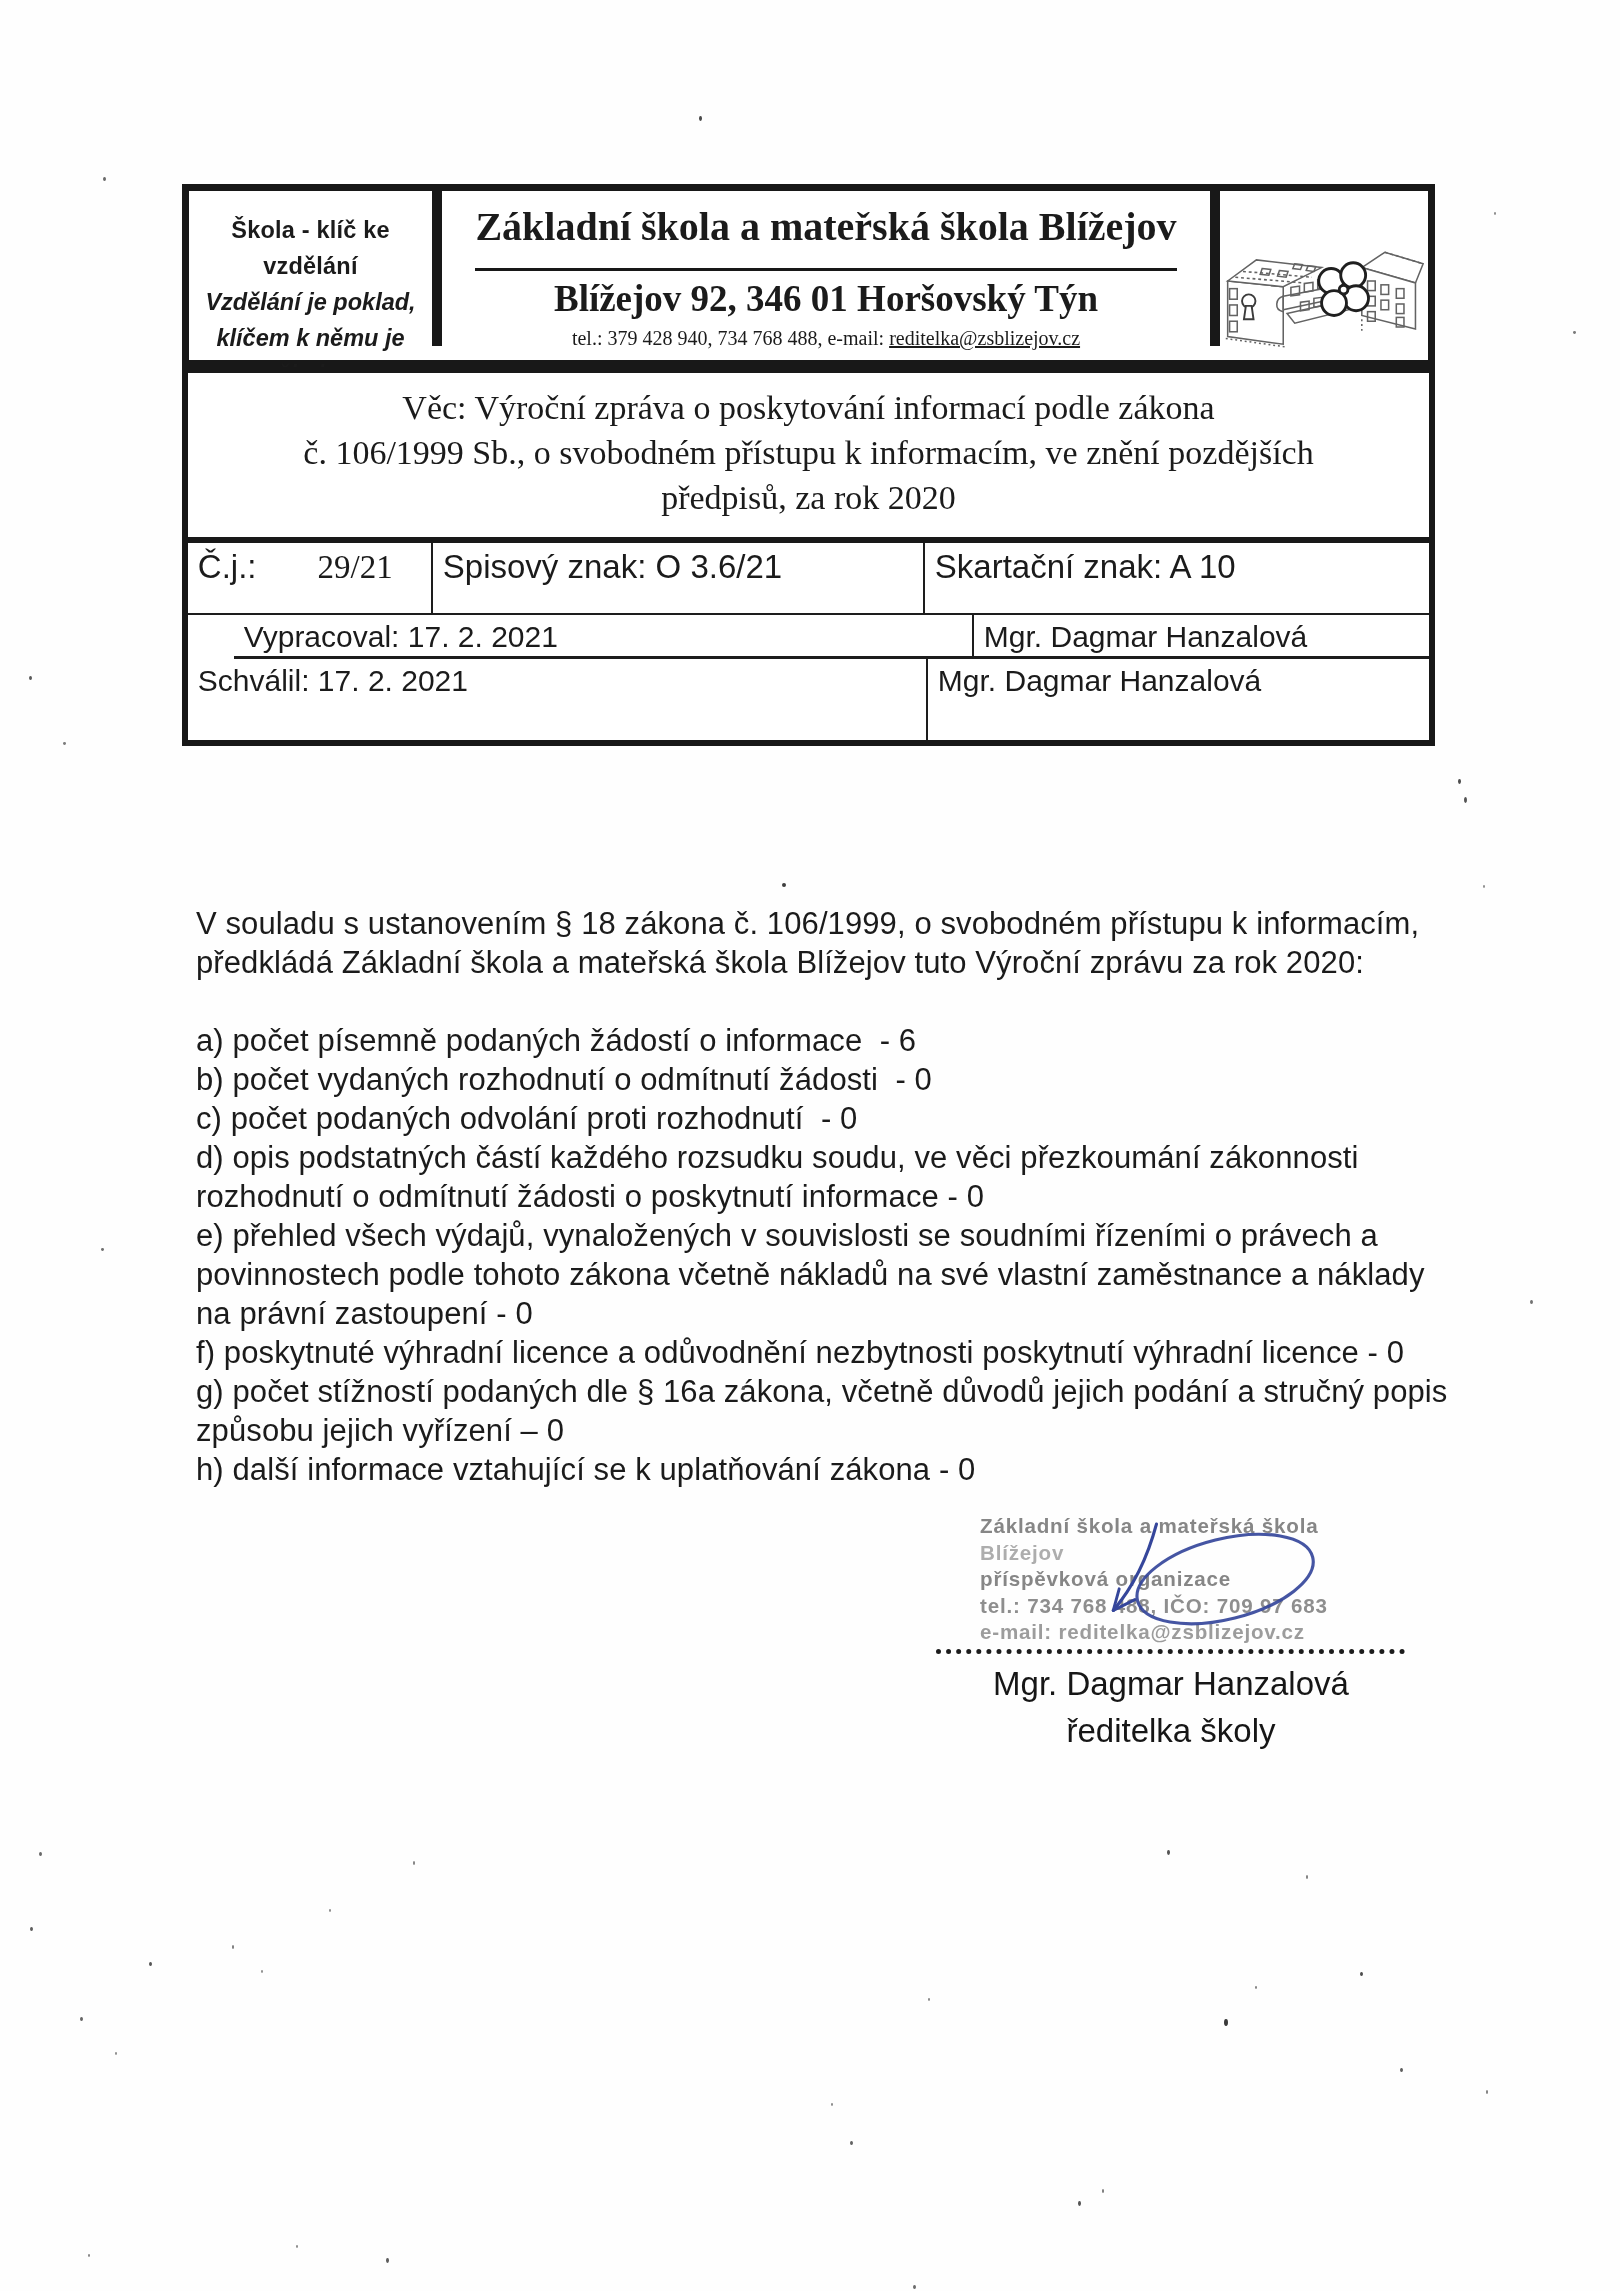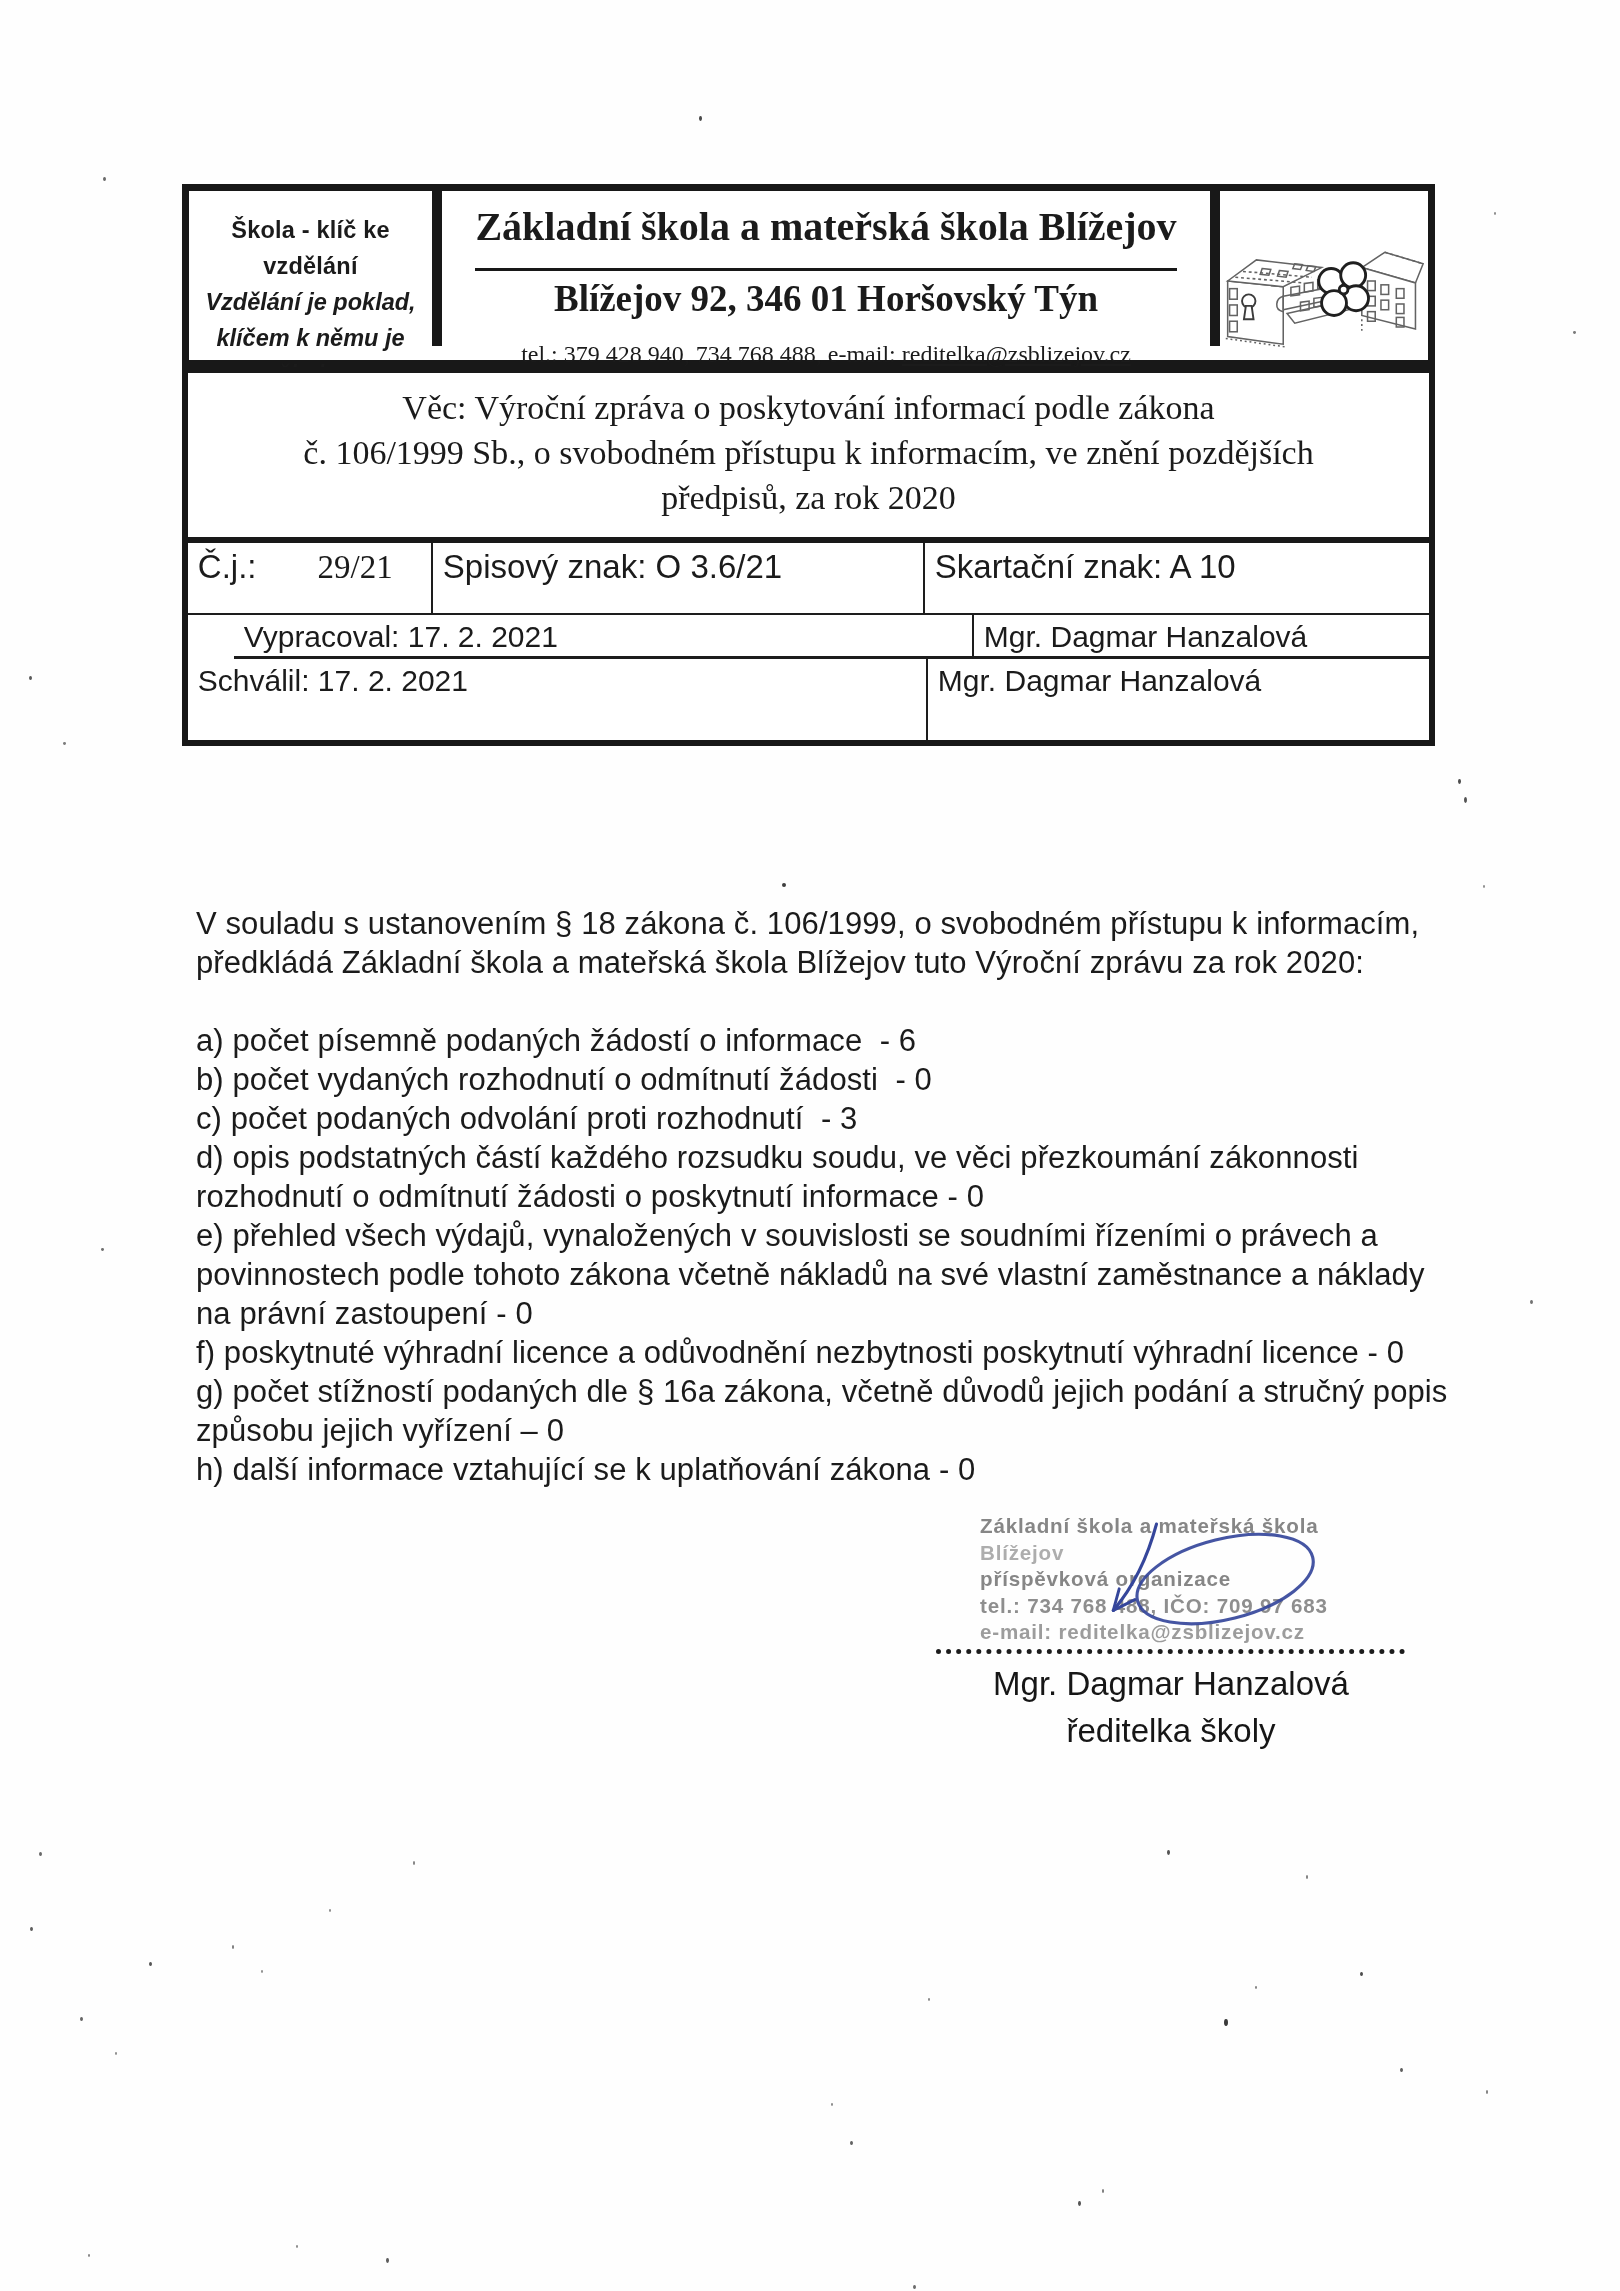--- a/index.html
+++ b/index.html
@@ -28,21 +28,21 @@
   .title-cell{
     position:absolute;left:253px;top:0;width:768px;height:169px;
     text-align:center;font-family:"Liberation Serif",serif;
   }
   .school-name{
     margin-top:11.8px;display:inline-block;
     font-size:40px;font-weight:bold;
     border-bottom:3.9px solid #181818;padding-bottom:18px;
   }
   .school-address{font-size:37px;font-weight:bold;margin-top:5.9px;}
-  .school-contact{font-size:24px;margin-top:21px;white-space:nowrap;}
+  .school-contact{font-size:20px;margin-top:7px;white-space:nowrap;}
   .school-email{text-decoration:underline;}
   .logo-cell{position:absolute;left:1031px;top:0;width:208px;height:165px;}
 
   
   .vec-box{
     left:182px;top:367px;width:1241px;height:166px;
     border:6.9px solid #181818;background:#fff;
     text-align:center;font-family:"Liberation Serif",serif;
     font-size:34px;line-height:45px;padding-top:11.8px;box-sizing:content-box;
   }
@@ -196,21 +196,21 @@
   <div class="mt-row mt-row3">
     <div class="mt-cell mt-left">Schválil: 17. 2. 2021</div>
     <div class="mt-cell mt-right">Mgr. Dagmar Hanzalová</div>
   </div>
 </div>
 
 <div class="abs body-block">
   <p class="intro">V souladu s ustanovením § 18 zákona č. 106/1999, o svobodném přístupu k informacím, předkládá Základní škola a mateřská škola Blížejov tuto Výroční zprávu za rok 2020:</p>
   <div class="list-item">a) počet písemně podaných žádostí o informace  - 6</div>
   <div class="list-item">b) počet vydaných rozhodnutí o odmítnutí žádosti  - 0</div>
-  <div class="list-item">c) počet podaných odvolání proti rozhodnutí  - 3</div>
+  <div class="list-item">c) počet podaných odvolání proti rozhodnutí  - 0</div>
   <div class="list-item">d) opis podstatných částí každého rozsudku soudu, ve věci přezkoumání zákonnosti rozhodnutí o odmítnutí žádosti o poskytnutí informace - 0</div>
   <div class="list-item">e) přehled všech výdajů, vynaložených v souvislosti se soudními řízeními o právech a povinnostech podle tohoto zákona včetně nákladů na své vlastní zaměstnance a náklady na právní zastoupení - 0</div>
   <div class="list-item">f) poskytnuté výhradní licence a odůvodnění nezbytnosti poskytnutí výhradní licence - 0</div>
   <div class="list-item">g) počet stížností podaných dle § 16a zákona, včetně důvodů jejich podání a stručný popis způsobu jejich vyřízení – 0</div>
   <div class="list-item">h) další informace vztahující se k uplatňování zákona - 0</div>
 </div>
 
 <div class="abs stamp-block">
   <div>Základní škola a mateřská škola</div>
   <div class="stamp-line2">Blížejov</div>

